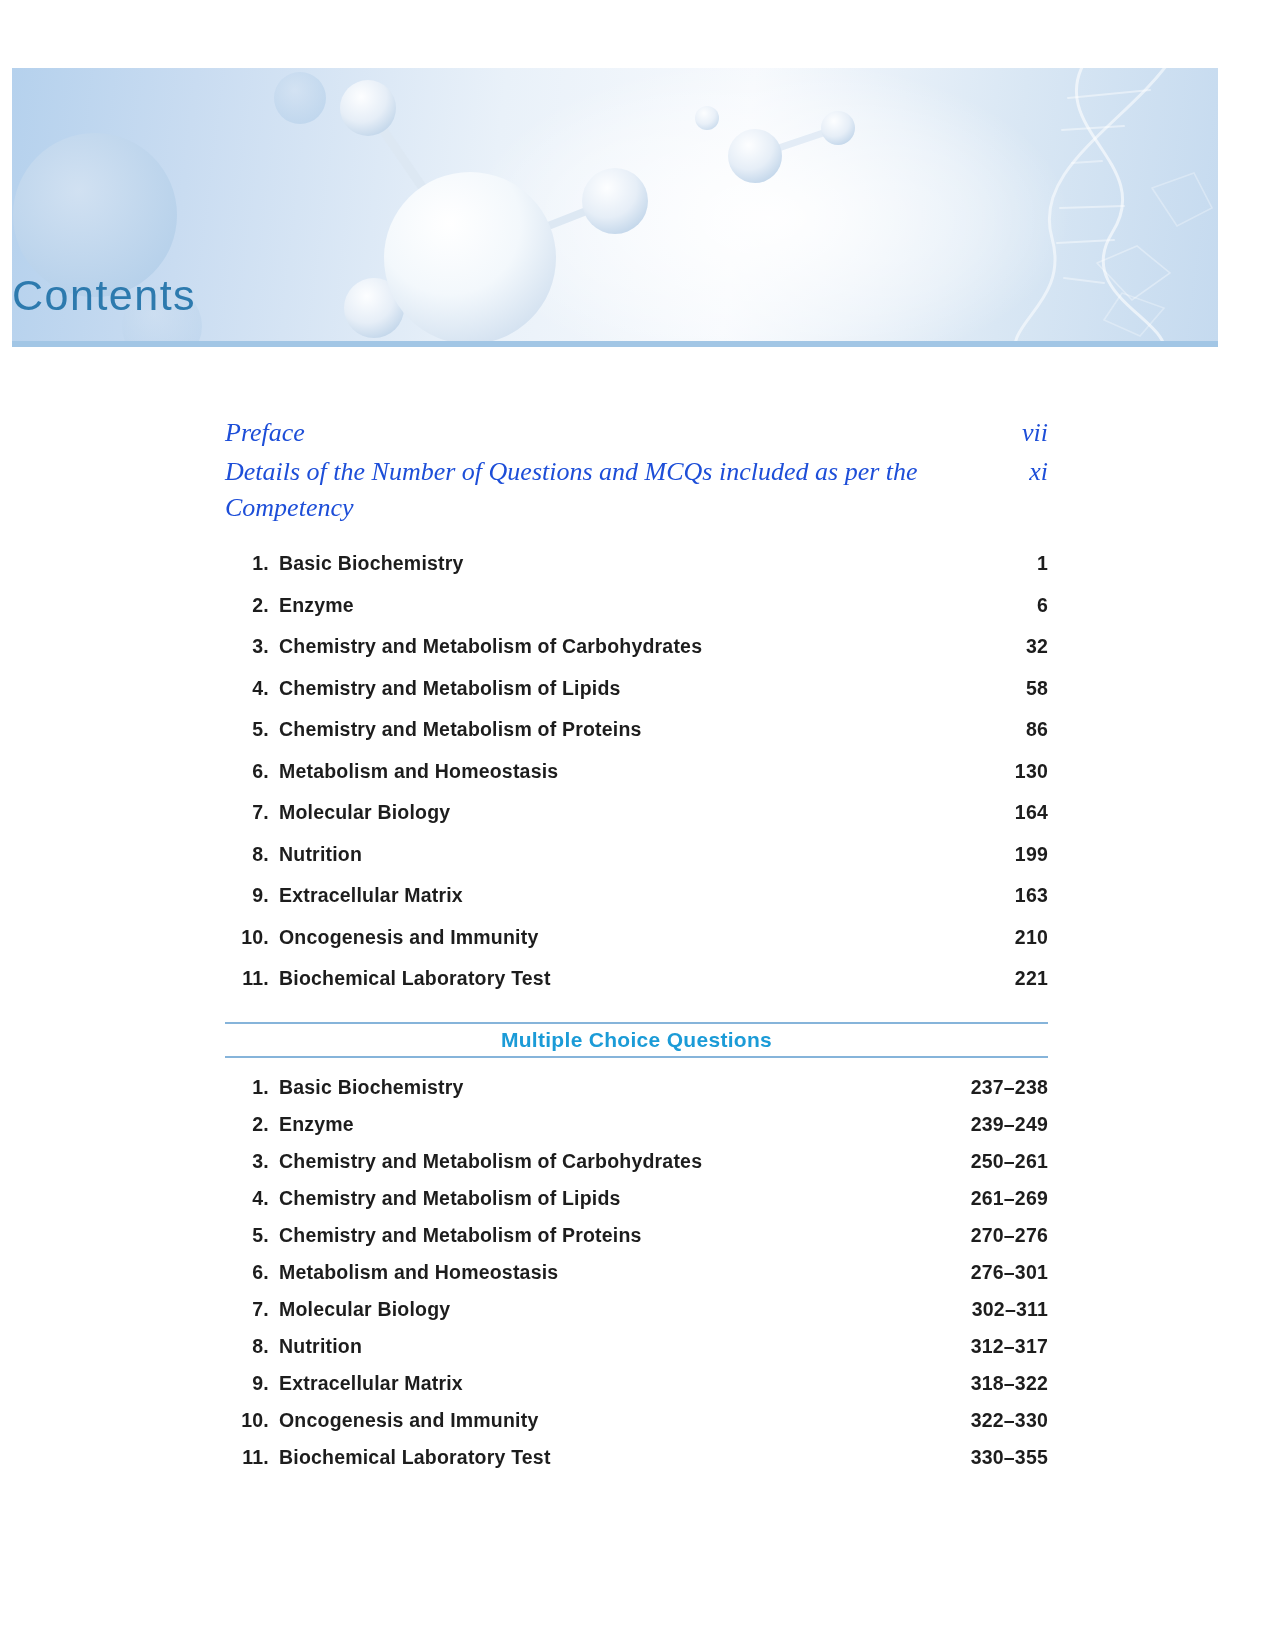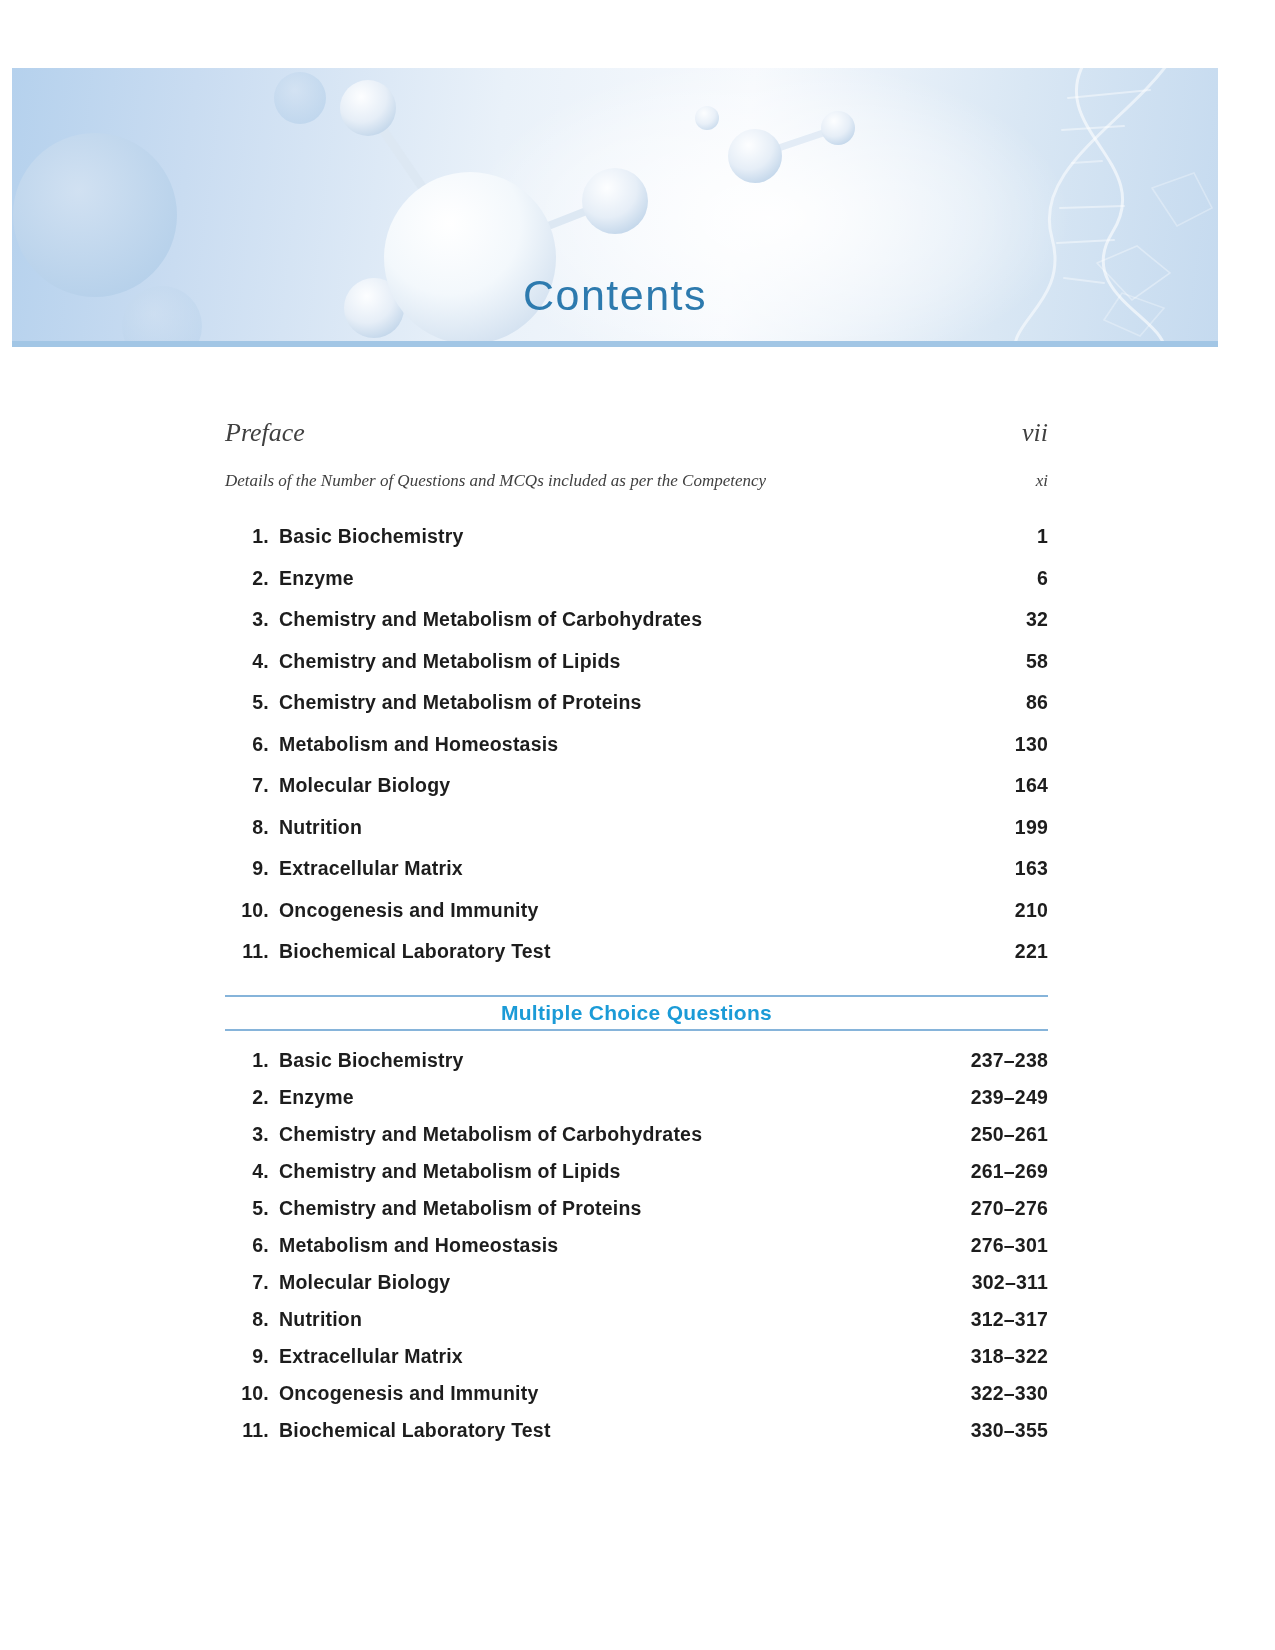--- a/index.html
+++ b/index.html
@@ -10,31 +10,31 @@
   
   .banner{
     position:absolute;left:12px;top:68px;width:1206px;height:273px;overflow:hidden;
     background:linear-gradient(97deg,#b5d1ed 0%,#c9dcf1 15%,#e9f1f9 40%,#f6f9fd 60%,#d9e7f4 82%,#c5daef 100%);
   }
   .banner-strip{
     position:absolute;left:12px;top:341px;width:1206px;height:6px;background:#a2c6e5;
   }
   .banner svg{position:absolute;left:0;top:0;}
   .contents-title{
-    position:absolute;left:0;right:0;bottom:24px;text-align:center;
+    position:absolute;left:0;right:0;bottom:24px;
     font-size:43px;font-weight:400;color:#2d7aae;letter-spacing:1.5px;line-height:1;
   }
   
   .content{position:absolute;left:225px;top:347px;width:823px;}
   .front-row{
     display:flex;justify-content:space-between;align-items:baseline;
-    font-family:"Liberation Serif","DejaVu Serif",serif;font-style:italic;color:#404040;
+    font-family:"Liberation Serif","DejaVu Serif",serif;font-style:italic;color:#1d4ed8;
   }
   .front-row.preface{margin-top:68px;font-size:26px;line-height:36px;}
-  .front-row.details{margin-top:12px;font-size:17px;line-height:36px;}
+  .front-row.details{margin-top:3px;font-size:26px;line-height:36px;}
   .toc{margin:0;padding:0;list-style:none;}
   .toc.chapters{margin-top:17px;}
   .toc.chapters .row{height:41.5px;}
   .toc.mcq-list{margin-top:11px;}
   .toc.mcq-list .row{height:37px;}
   .row{display:flex;align-items:center;color:#1d1d1d;font-weight:bold;font-size:19.5px;letter-spacing:.2px;}
   .row .num{width:44px;text-align:right;flex:0 0 auto;}
   .row .ttl{margin-left:10px;flex:1 1 auto;text-align:left;}
   .row .pg{flex:0 0 auto;text-align:right;white-space:nowrap;}
   

